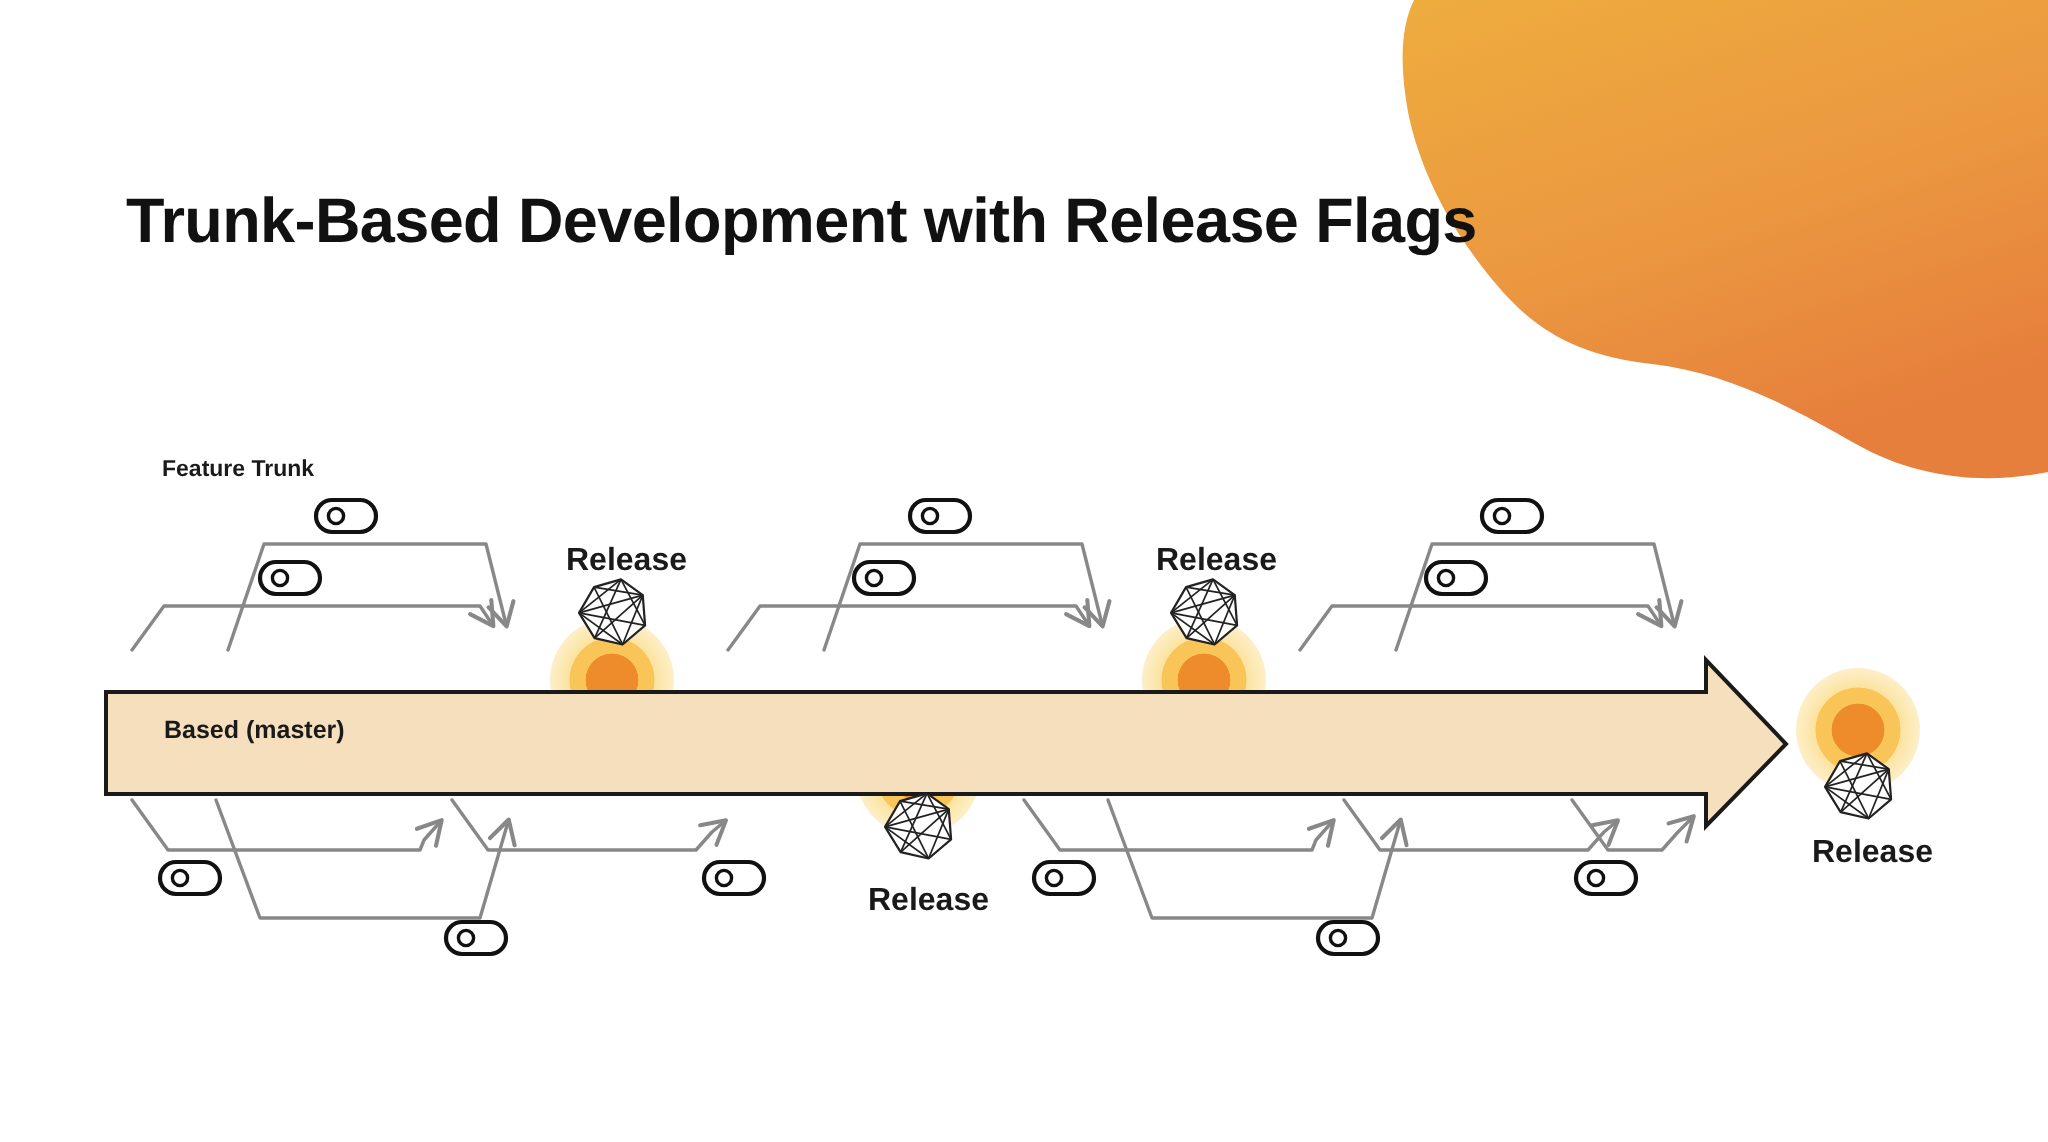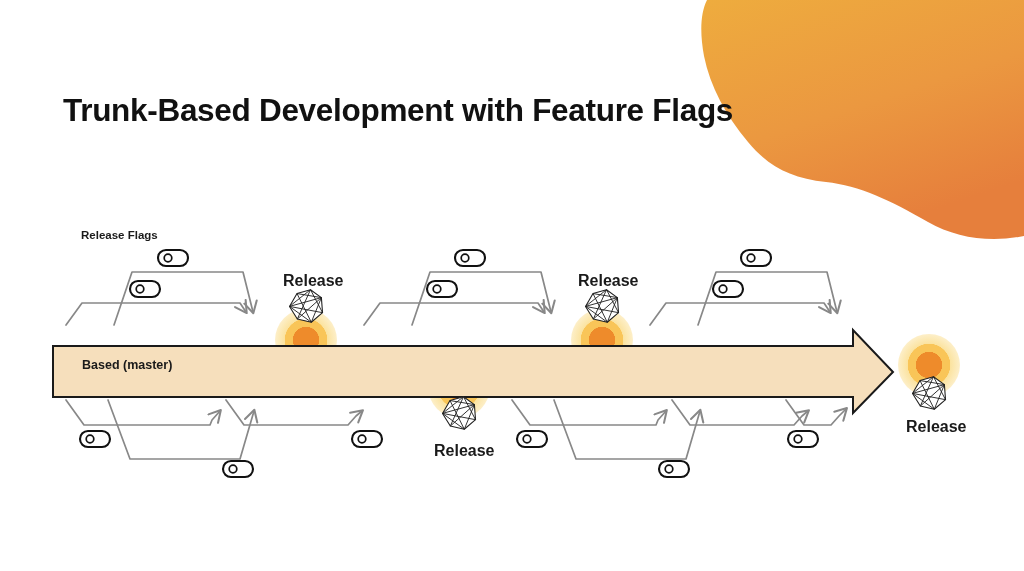--- a/index.html
+++ b/index.html
@@ -100,21 +100,21 @@
     <path d="M 47 0
              L 364 0
              L 364 236
              C 330 243, 296 238, 268 222
              C 230 200, 200 186, 166 182
              C 130 178, 108 166, 88 142
              C 66 116, 50 86, 44 56
              C 40 34, 40 14, 47 0 Z" fill="url(#blobGrad)"></path>
   </svg>
 
-  <div id="page-title">Trunk-Based Development with Feature Flags</div>
+  <div id="page-title">Trunk-Based Development with Release Flags</div>
 
   <svg id="diagram" viewBox="0 0 1024 571" xmlns="http://www.w3.org/2000/svg">
     <defs>
 
       <marker id="arrowDown" viewBox="0 0 12 12" refX="9" refY="6" markerWidth="9" markerHeight="9" orient="auto-start-reverse">
         <path d="M 1 1 L 10 6 L 1 11" fill="none" stroke="#888888" stroke-width="1.6" stroke-linecap="round" stroke-linejoin="round"></path>
       </marker>
       <radialGradient id="glowGrad" cx="50%" cy="50%" r="50%">
         <stop offset="0%" stop-color="#ee8b2b"></stop>
         <stop offset="42%" stop-color="#ee8b2b"></stop>
@@ -293,21 +293,21 @@
         <rect x="659" y="461" width="30" height="16" rx="8" ry="8" fill="#ffffff" stroke="#111111" stroke-width="2.1"></rect>
         <circle cx="669" cy="469" r="3.8" fill="#ffffff" stroke="#111111" stroke-width="1.7"></circle>
       </g>
       <g>
         <rect x="788" y="431" width="30" height="16" rx="8" ry="8" fill="#ffffff" stroke="#111111" stroke-width="2.1"></rect>
         <circle cx="798" cy="439" r="3.8" fill="#ffffff" stroke="#111111" stroke-width="1.7"></circle>
       </g>
     </g>
   </svg>
 
-  <div class="lbl lbl-feature-flags">Release Flags</div>
+  <div class="lbl lbl-feature-flags">Feature Trunk</div>
 
   <div class="lbl lbl-trunk">Based (master)</div>
 
   <div class="lbl lbl-release lbl-release-1">Release</div>
   <div class="lbl lbl-release lbl-release-2">Release</div>
   <div class="lbl lbl-release lbl-release-3">Release</div>
   <div class="lbl lbl-release lbl-release-4">Release</div>
 
 </div>
 

